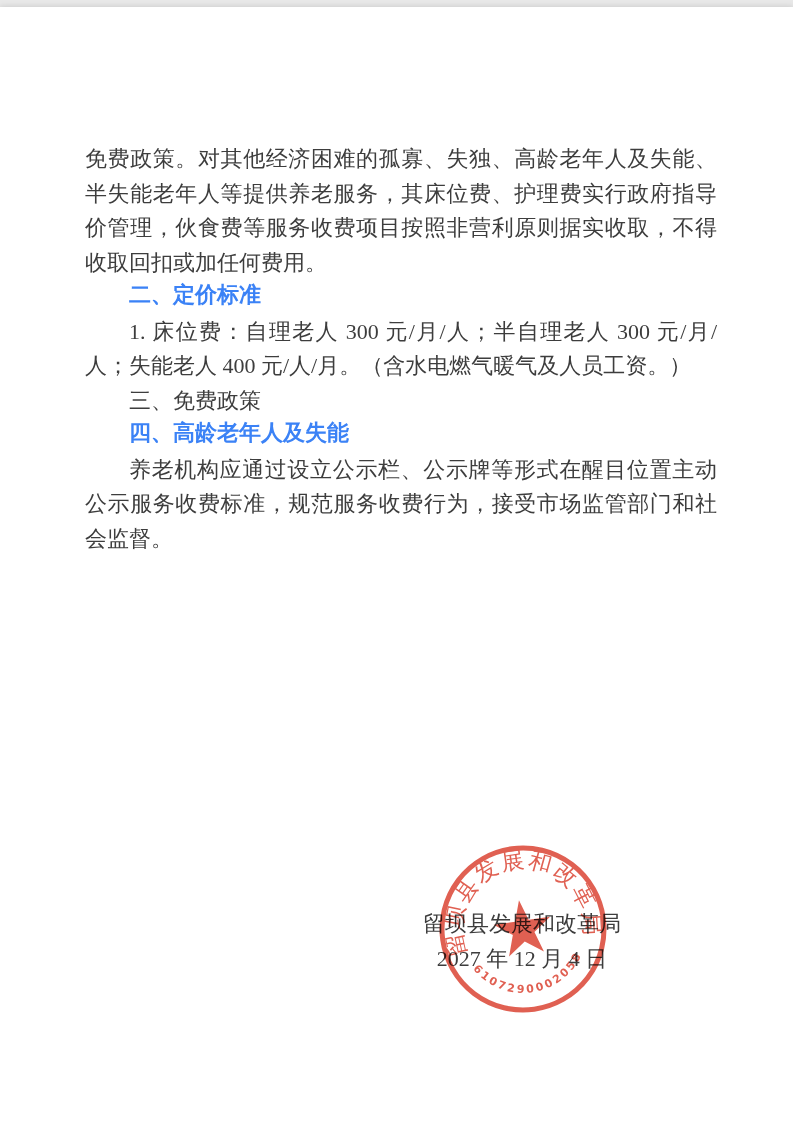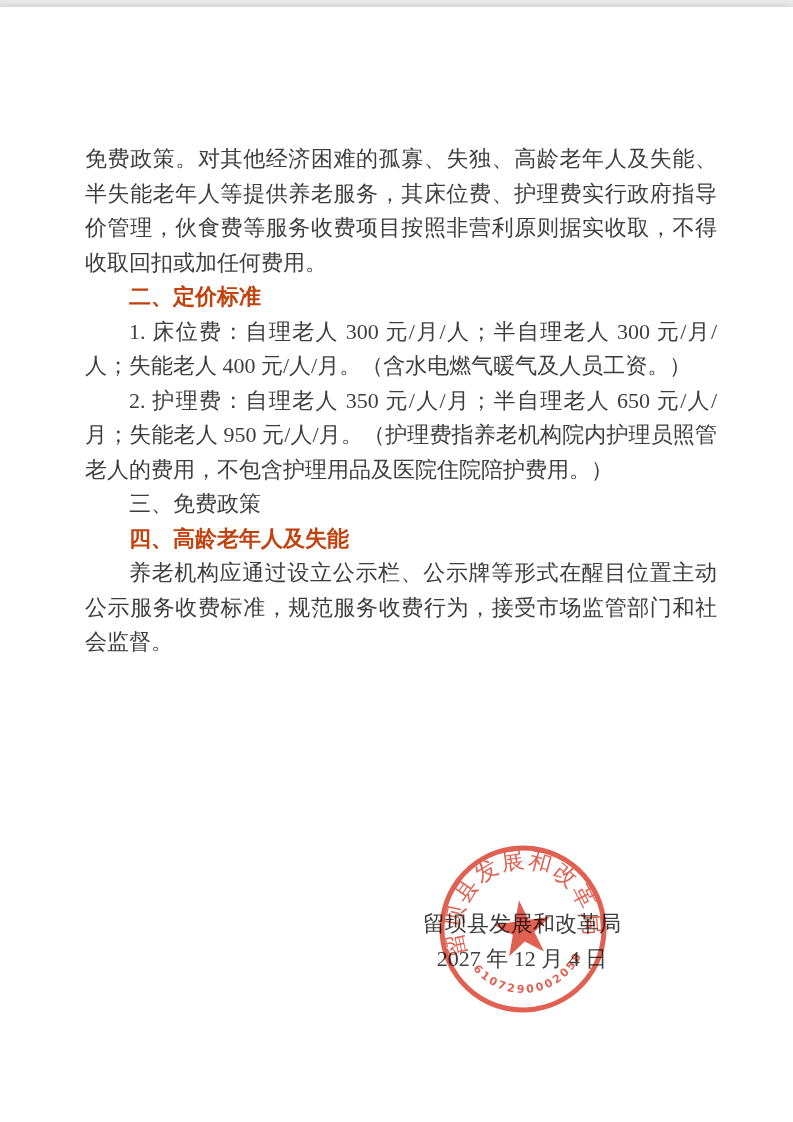--- a/index.html
+++ b/index.html
@@ -17,23 +17,23 @@
     font-family:"Liberation Serif","DejaVu Serif",serif;
     font-size:22px; line-height:34.5px;
     color:#3d3d3d;
     text-align:justify;
   }
   .doc p { margin:0; padding:0; }
   .body { text-indent:2em; }
   .body.first { text-indent:0; }
   .hd {
     text-indent:2em;
-    font-family:Liberation Serif, serif;
+    font-family:Liberation Mono, monospace;
     font-weight:bold;
-    color:#c2410c;
+    color:#3b82f6;
   }
   .hd-plain { text-indent:2em; }
   .signature {
     position:absolute;
     left:407px; top:900px; width:230px;
     text-align:center;
     font-family:"Liberation Serif","DejaVu Serif",serif;
     font-size:22px; line-height:34.5px;
     color:#3d3d3d;
     z-index:2;
@@ -63,21 +63,20 @@
 </style>
 </head>
 <body>
 
 <div class="page">
 
   <div class="doc">
     <p class="body first">免费政策。对其他经济困难的孤寡、失独、高龄老年人及失能、半失能老年人等提供养老服务，其床位费、护理费实行政府指导价管理，伙食费等服务收费项目按照非营利原则据实收取，不得收取回扣或加任何费用。</p>
     <p class="hd">二、定价标准</p>
     <p class="body">1. 床位费：自理老人 300 元/月/人；半自理老人 300 元/月/人；失能老人 400 元/人/月。（含水电燃气暖气及人员工资。）</p>
-    <p class="body">2. 护理费：自理老人 350 元/人/月；半自理老人 650 元/人/月；失能老人 950 元/人/月。（护理费指养老机构院内护理员照管老人的费用，不包含护理用品及医院住院陪护费用。）</p>
     <p class="hd-plain">三、免费政策</p>
     <p class="hd">四、高龄老年人及失能</p>
     <p class="body">养老机构应通过设立公示栏、公示牌等形式在醒目位置主动公示服务收费标准，规范服务收费行为，接受市场监管部门和社会监督。</p>
   </div>
 
   <div class="signature">
     <div>留坝县发展和改革局</div>
     <div>2027 年 12 月 4 日</div>
   </div>
 

